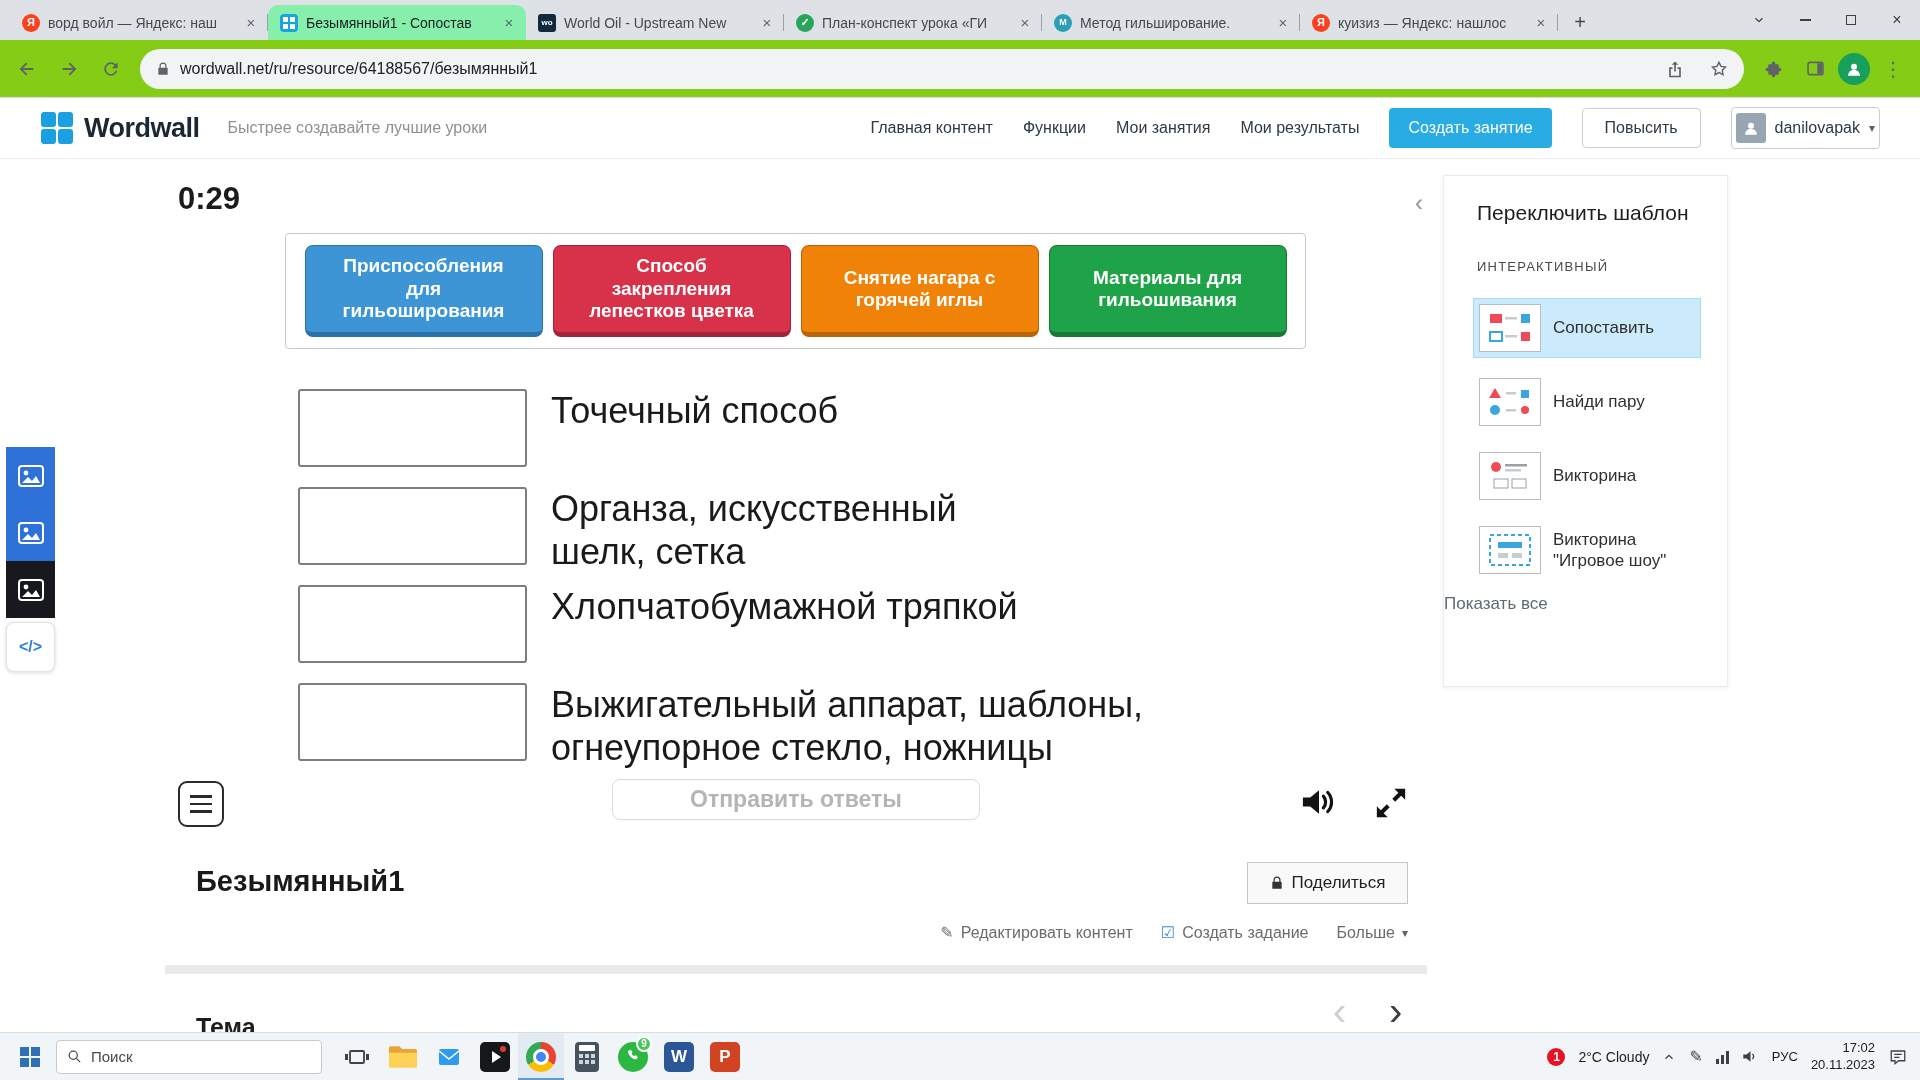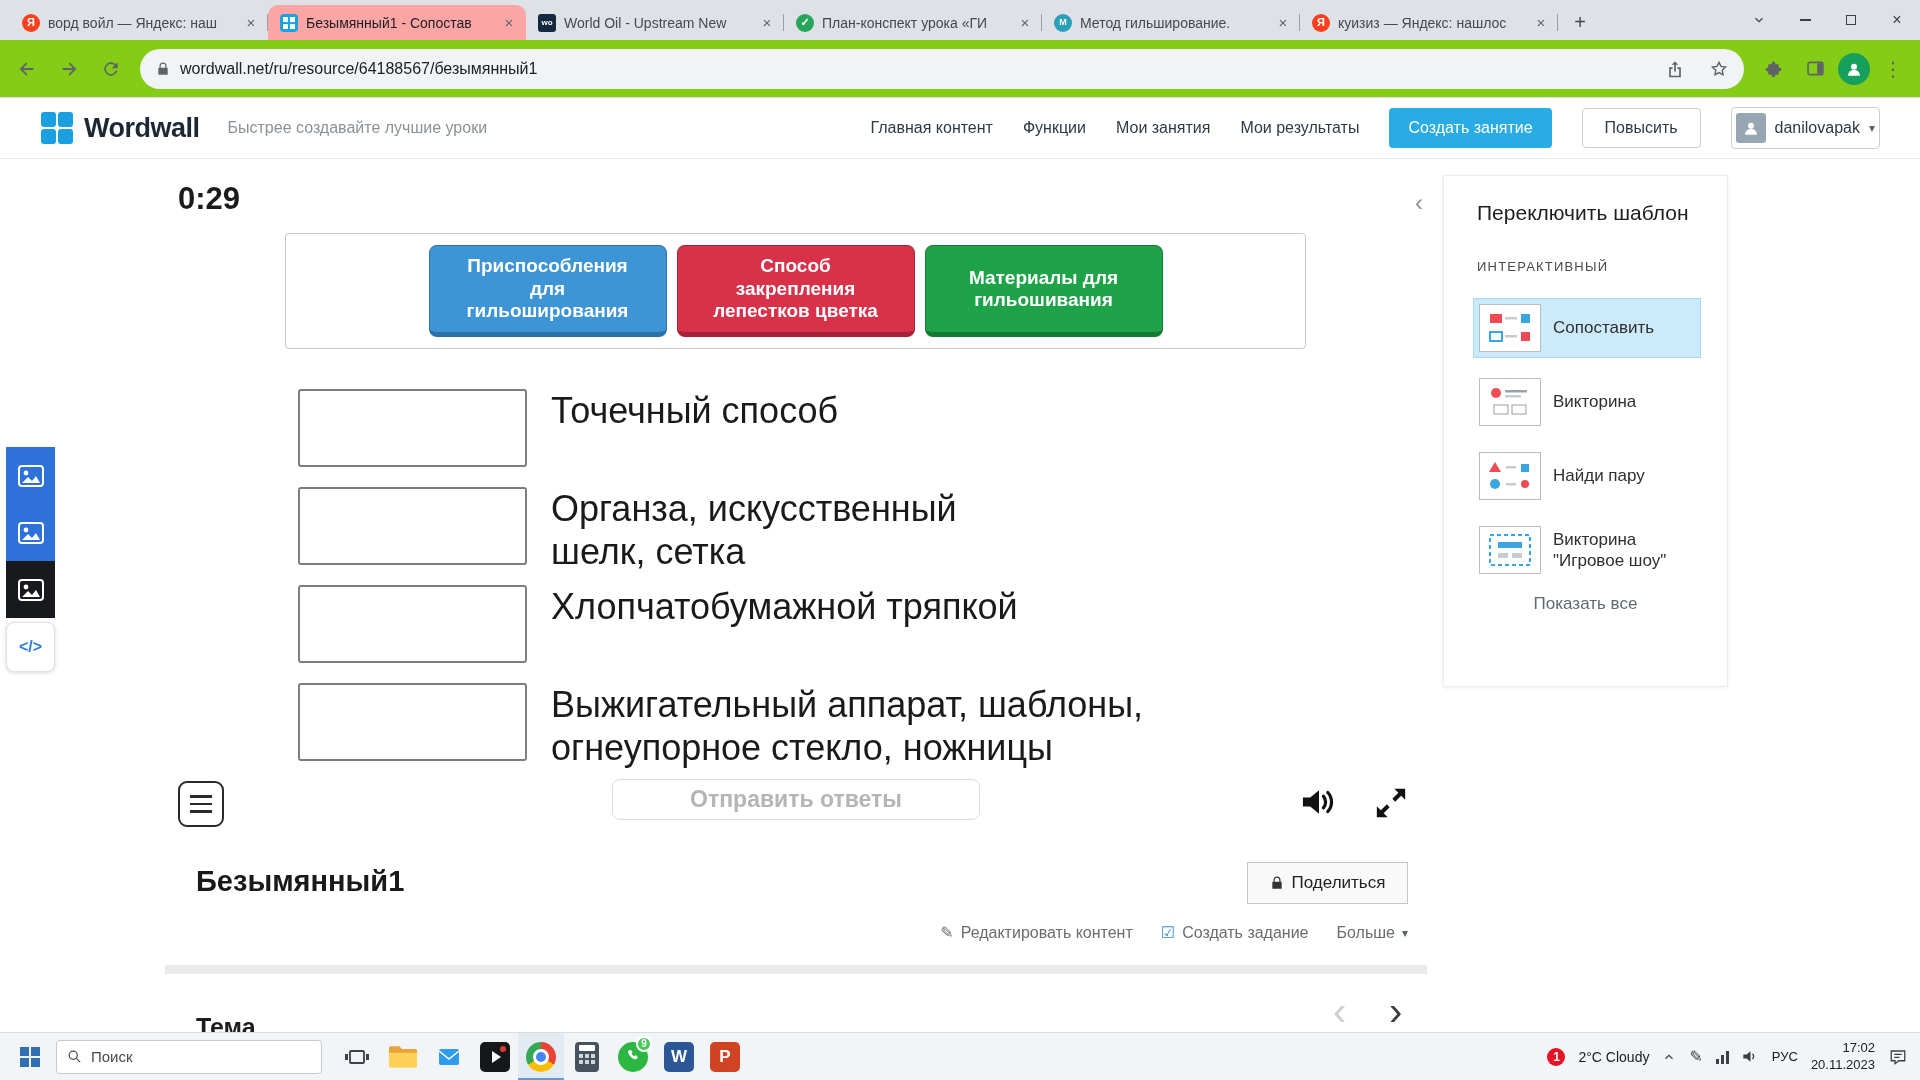--- a/index.html
+++ b/index.html
@@ -3,21 +3,21 @@
 <meta charset="utf-8">
 <style>
 *{margin:0;padding:0;box-sizing:border-box}
 html,body{width:1920px;height:1080px}
 body{font-family:"Liberation Sans",sans-serif;overflow:hidden;background:#fff;position:relative;color:#202124}
 
 
 .tabstrip{position:absolute;top:0;left:0;width:100%;height:40px;background:#dee1e6;display:flex;align-items:flex-end;padding-left:10px}
 .tab{width:258px;height:35px;display:flex;align-items:center;gap:8px;padding:0 8px 0 12px;font-size:14px;color:#45494e;border-radius:10px 10px 0 0;position:relative;cursor:pointer;min-width:0}
 .tab:not(.active):before{content:"";position:absolute;right:0;top:9px;height:17px;width:1px;background:#9aa0a6}
-.tab.active{background:#fca5a5;color:#1c1e21;z-index:2}
+.tab.active{background:#86efac;color:#1c1e21;z-index:2}
 .tab-title{flex:1;white-space:nowrap;overflow:hidden;min-width:0}
 .tab-close{width:18px;height:18px;border-radius:50%;display:flex;align-items:center;justify-content:center;font-size:15px;color:#5f6368;flex:none;line-height:1}
 .fav{width:18px;height:18px;flex:none;display:flex;align-items:center;justify-content:center;font-weight:bold;color:#fff;font-size:11px;line-height:1}
 .fav-yandex{background:#fc3f1d;border-radius:50%}
 .fav-wordwall{background:#18a3e2;border-radius:4px}
 .fav-wo{background:#12293e;border-radius:3px;font-size:8px}
 .fav-check{background:#26a65b;border-radius:50%}
 .fav-teal{background:#2a9fb7;border-radius:50%;font-size:9px}
 .newtab{width:28px;height:28px;margin:0 0 4px 8px;display:flex;align-items:center;justify-content:center;font-size:20px;color:#45494e;border-radius:50%;flex:none}
 .tabstrip-right{margin-left:auto;display:flex;align-items:stretch;height:100%}
@@ -80,21 +80,21 @@
 
 
 .panel{position:absolute;left:1443px;top:16px;width:285px;height:512px;background:#fff;border:1px solid #ececec;box-shadow:0 1px 4px rgba(0,0,0,.07)}
 .panel-title{margin:25px 0 0 33px;font-size:21px;color:#1e1e1e}
 .panel-group{margin:34px 0 0 33px;font-size:13px;letter-spacing:1.2px;color:#4a4a4a}
 .tpl-list{margin-top:24px}
 .tpl-item{display:flex;align-items:center;gap:12px;margin:0 26px 14px 29px;padding:5px;border:1px solid transparent;cursor:pointer}
 .tpl-item.active{background:#cbeafc;border-color:#a9d9f4}
 .tpl-thumb{width:62px;height:48px;background:#fff;border:1px solid #b9bdc1;flex:none;display:flex;align-items:center;justify-content:center}
 .tpl-label{font-size:17px;color:#2f2f2f;line-height:1.25}
-.panel-showall{text-align:center;margin-top:3px;font-size:17px;color:#5e6b75;cursor:pointer}
+.panel-showall{margin-top:3px;font-size:17px;color:#5e6b75;cursor:pointer}
 
 
 .ltool{position:absolute;left:6px;top:288px;width:49px}
 .ltile{width:49px;height:57px;display:flex;align-items:center;justify-content:center;cursor:pointer}
 .ltile-blue{background:#2e71d9}
 .ltile-dark{background:#17191d}
 .code-tile{position:absolute;left:6px;top:463px;width:49px;height:50px;background:#fff;border:1px solid #e2e2e2;border-radius:8px;box-shadow:0 1px 4px rgba(0,0,0,.15);display:flex;align-items:center;justify-content:center;font-size:16px;font-weight:bold;color:#2a7de1;cursor:pointer}
 
 
 .taskbar{position:absolute;left:0;top:1032px;width:1920px;height:48px;background:#f2f5f7;border-top:1px solid #d9dcdf;display:flex;align-items:center;z-index:50;padding:0 8px}
@@ -303,20 +303,21 @@
   </div>
   <div class="code-tile">&lt;/&gt;</div>
 
   <div class="activity">
     <div class="timer">0:29</div>
     <span class="collapse-arrow">‹</span>
 
     <div class="chips-box">
       <div class="chip chip-0">Приспособления для гильоширования</div>
       <div class="chip chip-1">Способ закрепления лепестков цветка</div>
+      <div class="chip chip-2">Снятие нагара с горячей иглы</div>
       <div class="chip chip-3">Материалы для гильошивания</div>
     </div>
 
     <div class="pairs">
       <div class="pair-row">
         <div class="drop-box"></div>
         <div class="pair-label">Точечный способ</div>
       </div>
       <div class="pair-row">
         <div class="drop-box"></div>
@@ -392,41 +393,41 @@
               <rect x="17" y="24" width="12" height="2.5" fill="#c7ccd1"></rect>
               <rect x="33" y="3" width="9" height="9" fill="#3aa5de"></rect>
               <rect x="33" y="21" width="9" height="9" fill="#ef4b56"></rect>
             </svg>
         </span>
         <span class="tpl-label">Сопоставить</span>
       </div>
       <div class="tpl-item">
         <span class="tpl-thumb">
           <svg width="44" height="34" viewBox="0 0 44 34">
-              <circle cx="8" cy="8" r="5" fill="#ef4b56"></circle>
-              <rect x="17" y="5" width="22" height="2.5" fill="#9aa1a7"></rect>
-              <rect x="17" y="10" width="16" height="2.5" fill="#c7ccd1"></rect>
-              <rect x="6" y="20" width="14" height="9" fill="none" stroke="#9aa1a7"></rect>
-              <rect x="24" y="20" width="14" height="9" fill="none" stroke="#9aa1a7"></rect>
-            </svg>
-        </span>
-        <span class="tpl-label">Викторина</span>
-      </div>
-      <div class="tpl-item">
-        <span class="tpl-thumb">
-          <svg width="44" height="34" viewBox="0 0 44 34">
               <polygon points="7,3 13,13 1,13" fill="#ef4b56"></polygon>
               <rect x="18" y="7" width="10" height="2.5" fill="#c7ccd1"></rect>
               <circle cx="7" cy="25" r="5" fill="#3aa5de"></circle>
               <rect x="18" y="24" width="10" height="2.5" fill="#c7ccd1"></rect>
               <rect x="33" y="5" width="8" height="8" fill="#3aa5de"></rect>
               <circle cx="37" cy="25" r="4" fill="#ef4b56"></circle>
             </svg>
         </span>
         <span class="tpl-label">Найди пару</span>
+      </div>
+      <div class="tpl-item">
+        <span class="tpl-thumb">
+          <svg width="44" height="34" viewBox="0 0 44 34">
+              <circle cx="8" cy="8" r="5" fill="#ef4b56"></circle>
+              <rect x="17" y="5" width="22" height="2.5" fill="#9aa1a7"></rect>
+              <rect x="17" y="10" width="16" height="2.5" fill="#c7ccd1"></rect>
+              <rect x="6" y="20" width="14" height="9" fill="none" stroke="#9aa1a7"></rect>
+              <rect x="24" y="20" width="14" height="9" fill="none" stroke="#9aa1a7"></rect>
+            </svg>
+        </span>
+        <span class="tpl-label">Викторина</span>
       </div>
       <div class="tpl-item">
         <span class="tpl-thumb">
           <svg width="44" height="34" viewBox="0 0 44 34">
               <rect x="2" y="2" width="40" height="30" fill="none" stroke="#3aa5de" stroke-width="2" stroke-dasharray="4 3"></rect>
               <rect x="10" y="9" width="24" height="6" fill="#3aa5de"></rect>
               <rect x="10" y="20" width="10" height="5" fill="#c7ccd1"></rect>
               <rect x="24" y="20" width="10" height="5" fill="#c7ccd1"></rect>
             </svg>
         </span>

